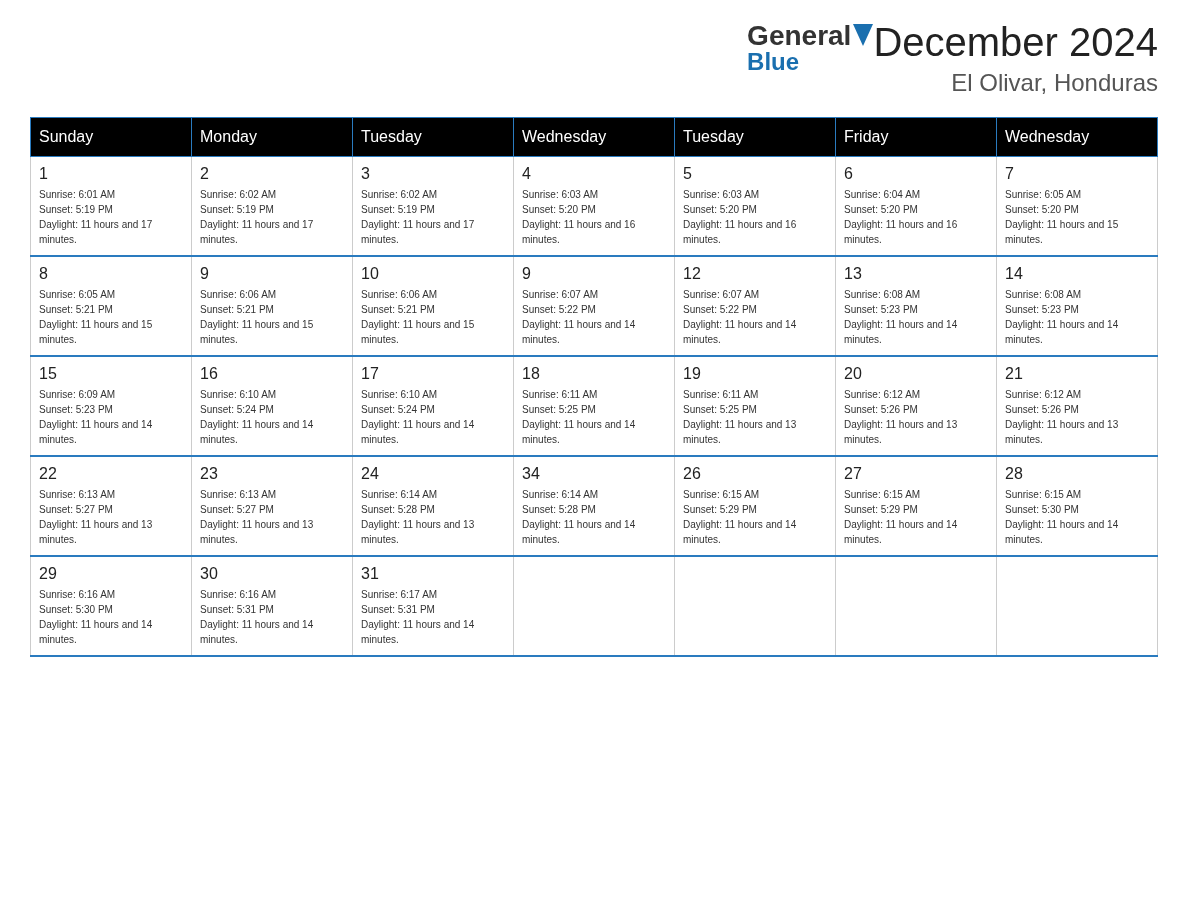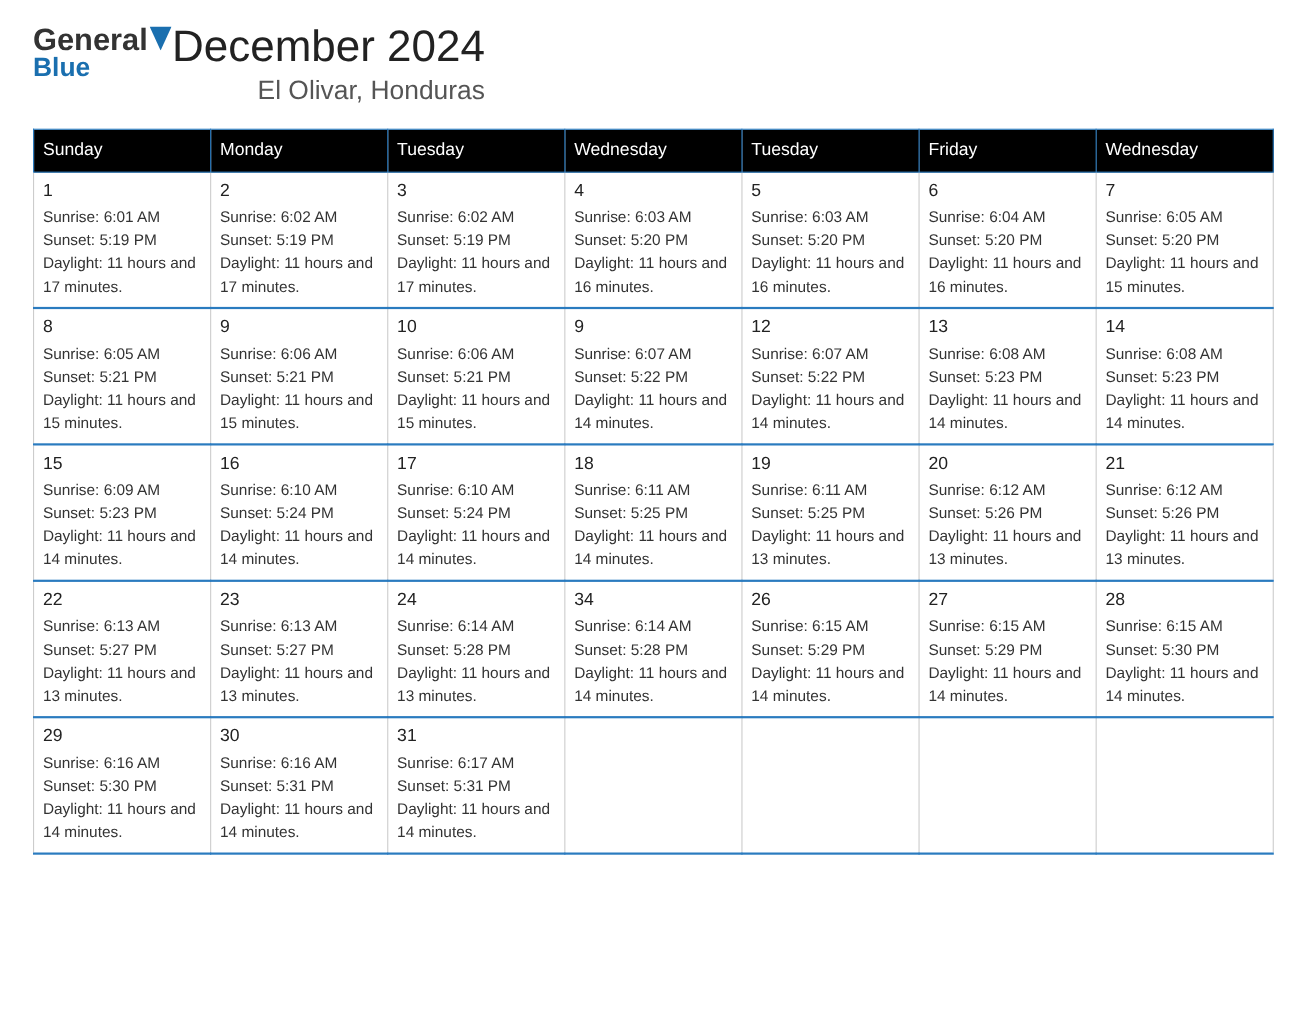--- a/index.html
+++ b/index.html
@@ -5,21 +5,21 @@
     * { margin: 0; padding: 0; box-sizing: border-box; }
     body {
       font-family: Arial, sans-serif;
       background: #fff;
       width: 1188px;
       min-height: 918px;
       padding: 20px 30px;
     }
     .header {
       display: flex;
-      justify-content: flex-start;
+      justify-content: flex-end;
       align-items: flex-start;
       margin-bottom: 20px;
     }
     .logo {
       display: flex;
       align-items: center;
     }
     .logo-wrapper {
       display: flex;
       flex-direction: column;
@@ -66,21 +66,21 @@
     tbody tr {
       border-bottom: 2px solid #2a7bbf;
     }
     .day-number {
       font-size: 16px;
       font-weight: normal;
       margin-bottom: 4px;
       color: #222;
     }
     .day-info {
-      font-size: 14px;
+      font-size: 10px;
       line-height: 1.5;
       color: #333;
     }
     td.empty {
       background: #fff;
     }
   </style>
 </head>
 <body>
 

